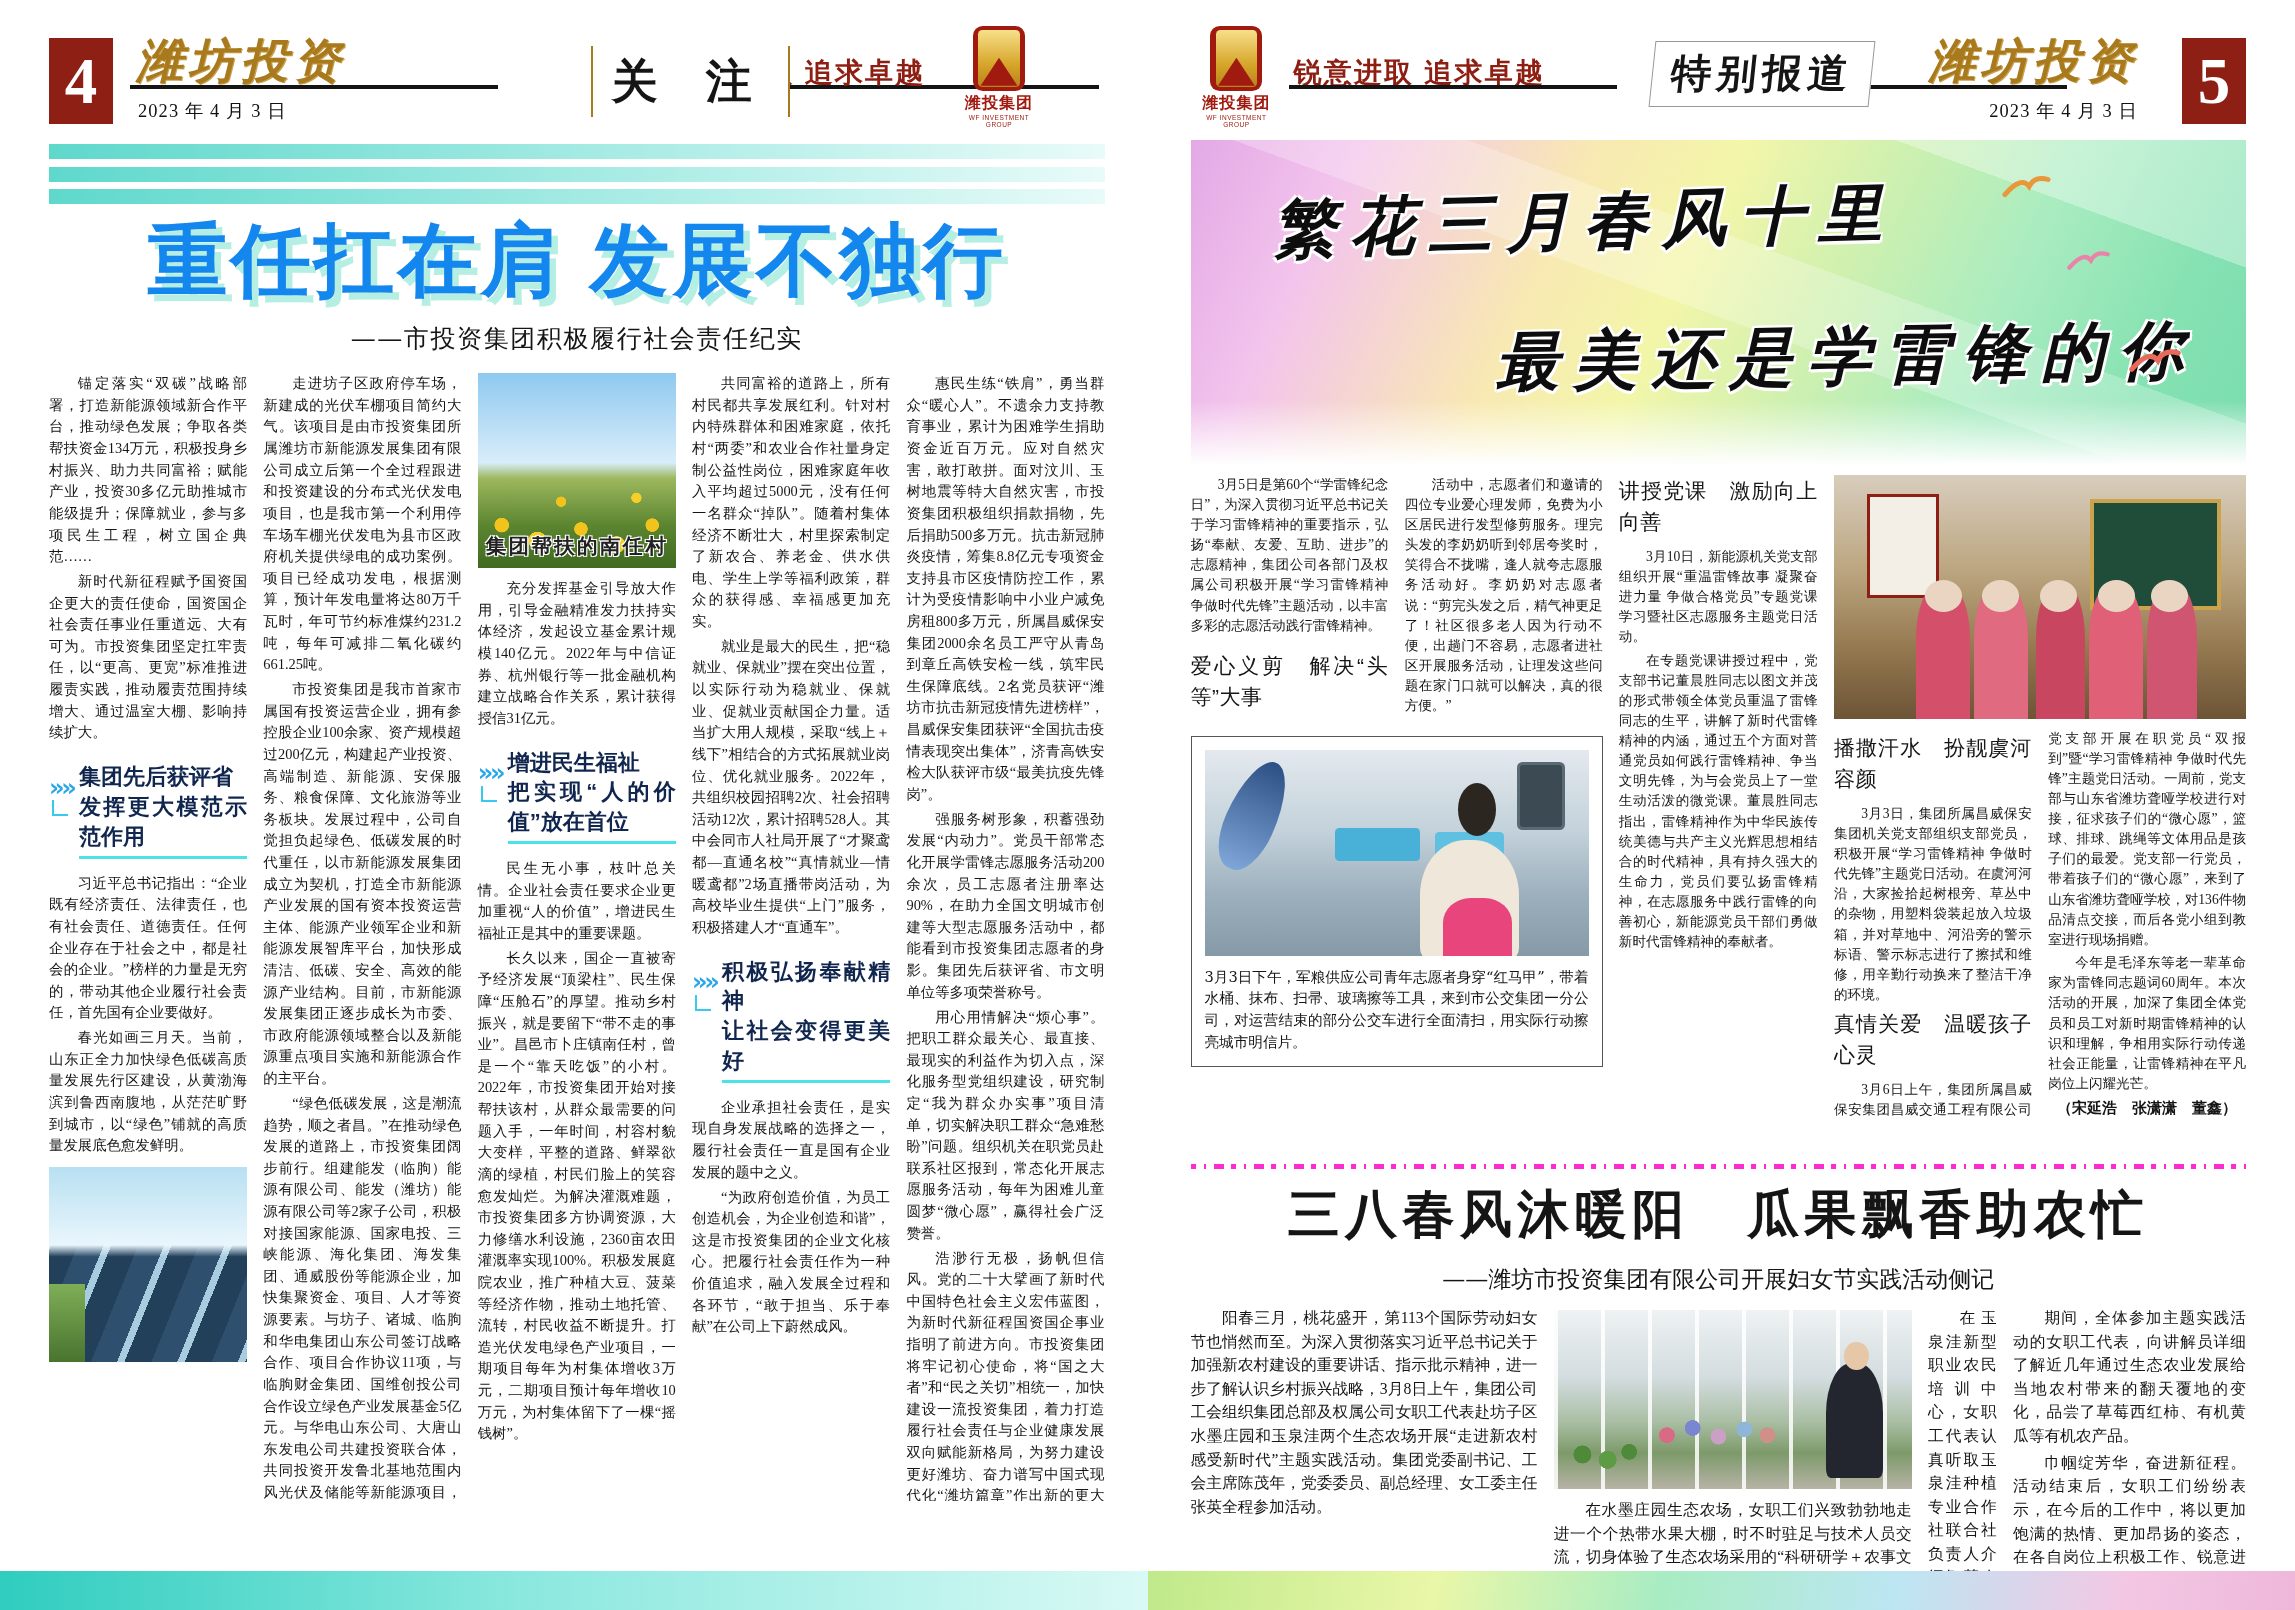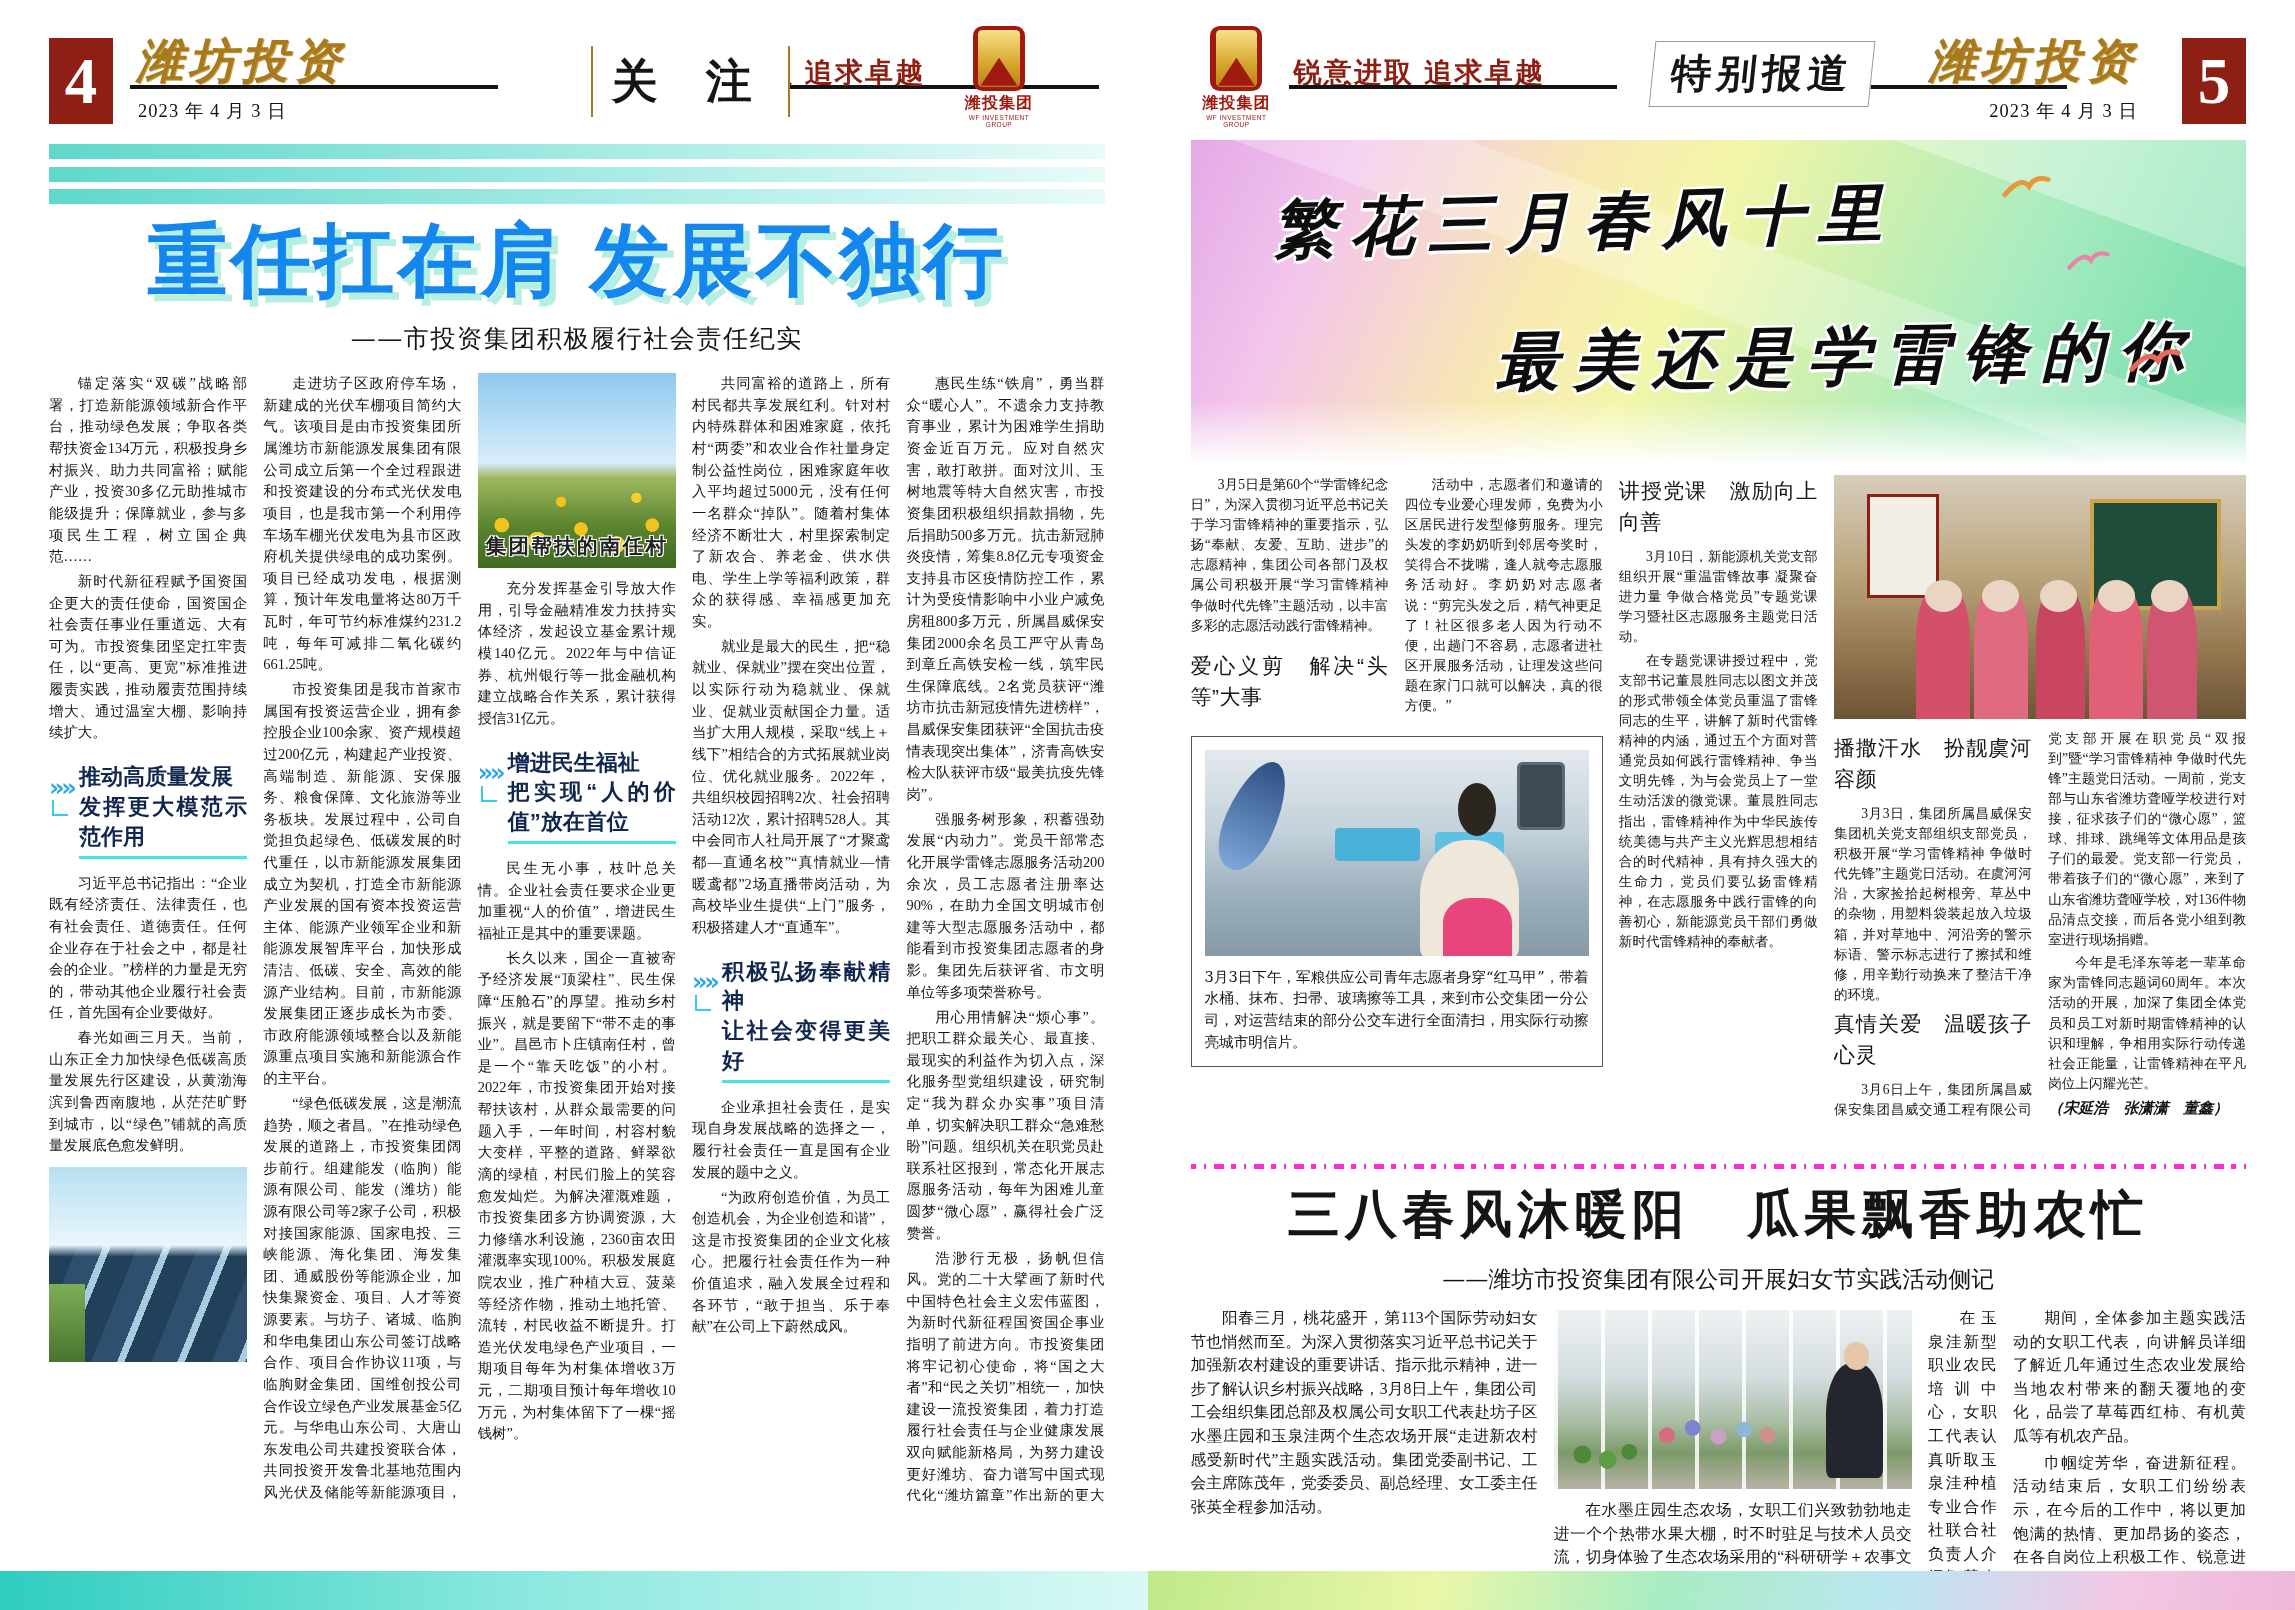--- a/index.html
+++ b/index.html
@@ -37,21 +37,21 @@
     font-family:"Liberation Sans","DejaVu Sans",sans-serif;text-shadow:6.5px 6.5px 0 #b5efe3;}
   .subtitle{font-size:25px;margin-top:18.4px;letter-spacing:1.6px;font-family:"DejaVu Serif",serif;}
   .columns{display:flex;gap:16.3px;height:1128px;overflow:hidden;margin-top:18.4px;text-align:justify;}
   .col{flex:1;font-size:14.4px;line-height:1.5;}
   .col p{margin:0 0 3.3px 0;text-indent:2em;}
   .subhd{margin:18.4px 0 14px 0;position:relative;padding-left:30px;}
   .subhd .chev{position:absolute;left:0;top:7.6px;color:#2ba7e8;font-size:24px;font-weight:bold;letter-spacing:-3.3px;font-family:"DejaVu Sans",sans-serif;}
   .subhd .corner{position:absolute;left:3.3px;top:38px;width:14px;height:14px;border-left:2.7px solid #37c9ee;border-bottom:2.7px solid #37c9ee;}
   .subhd .l1,.subhd .l2{display:block;font-weight:bold;font-size:22px;color:#10264f;line-height:1.35;font-family:"Liberation Sans",sans-serif;}
   .subhd .l2{border-bottom:3.3px solid #4ae4e8;padding-bottom:4.3px;}
-  .byline{text-align:left;font-weight:bold;font-size:15px;margin-top:7.6px;text-indent:0 !important;font-style:italic;}
+  .byline{text-align:center;font-weight:bold;font-size:15px;margin-top:7.6px;text-indent:0 !important;}
 
   figure{margin:9.8px 0;position:relative;}
   .photo{width:100%;position:relative;overflow:hidden;}
   .ovl-cap{position:absolute;right:7.6px;bottom:6.5px;font-size:20.6px;font-weight:bold;color:#222;
     text-shadow:1.1px 1.1px 0 #fff,-1.1px -1.1px 0 #fff,1.1px -1.1px 0 #fff,-1.1px 1.1px 0 #fff;letter-spacing:2.2px;font-family:"DejaVu Serif",serif;}
 
   .ph-sunflower{height:195px;background:
     radial-gradient(circle at 12% 78%,#f2c21d 0 7px,transparent 7.6px),
     radial-gradient(circle at 30% 86%,#f6cf2a 0 8.7px,transparent 9.2px),
     radial-gradient(circle at 52% 80%,#f2c21d 0 6.5px,transparent 7px),
@@ -183,21 +183,21 @@
     </div>
 
     <div class="columns">
 
       <div class="col">
         <p>锚定落实“双碳”战略部署，打造新能源领域新合作平台，推动绿色发展；争取各类帮扶资金134万元，积极投身乡村振兴、助力共同富裕；赋能产业，投资30多亿元助推城市能级提升；保障就业，参与多项民生工程，树立国企典范……</p>
         <p>新时代新征程赋予国资国企更大的责任使命，国资国企社会责任事业任重道远、大有可为。市投资集团坚定扛牢责任，以“更高、更宽”标准推进履责实践，推动履责范围持续增大、通过温室大棚、影响持续扩大。</p>
         <div class="subhd">
           <span class="chev">»»</span>
           <span class="corner"></span>
-          <span class="l1">推动高质量发展</span>
+          <span class="l1">集团先后获评省</span>
           <span class="l2">发挥更大模范示范作用</span>
         </div>
         <p>习近平总书记指出：“企业既有经济责任、法律责任，也有社会责任、道德责任。任何企业存在于社会之中，都是社会的企业。”榜样的力量是无穷的，带动其他企业履行社会责任，首先国有企业要做好。</p>
         <p>春光如画三月天。当前，山东正全力加快绿色低碳高质量发展先行区建设，从黄渤海滨到鲁西南腹地，从茫茫旷野到城市，以“绿色”铺就的高质量发展底色愈发鲜明。</p>
         <figure>
           <div class="photo ph-warehouse"></div>
 
         </figure>
       </div>
 

